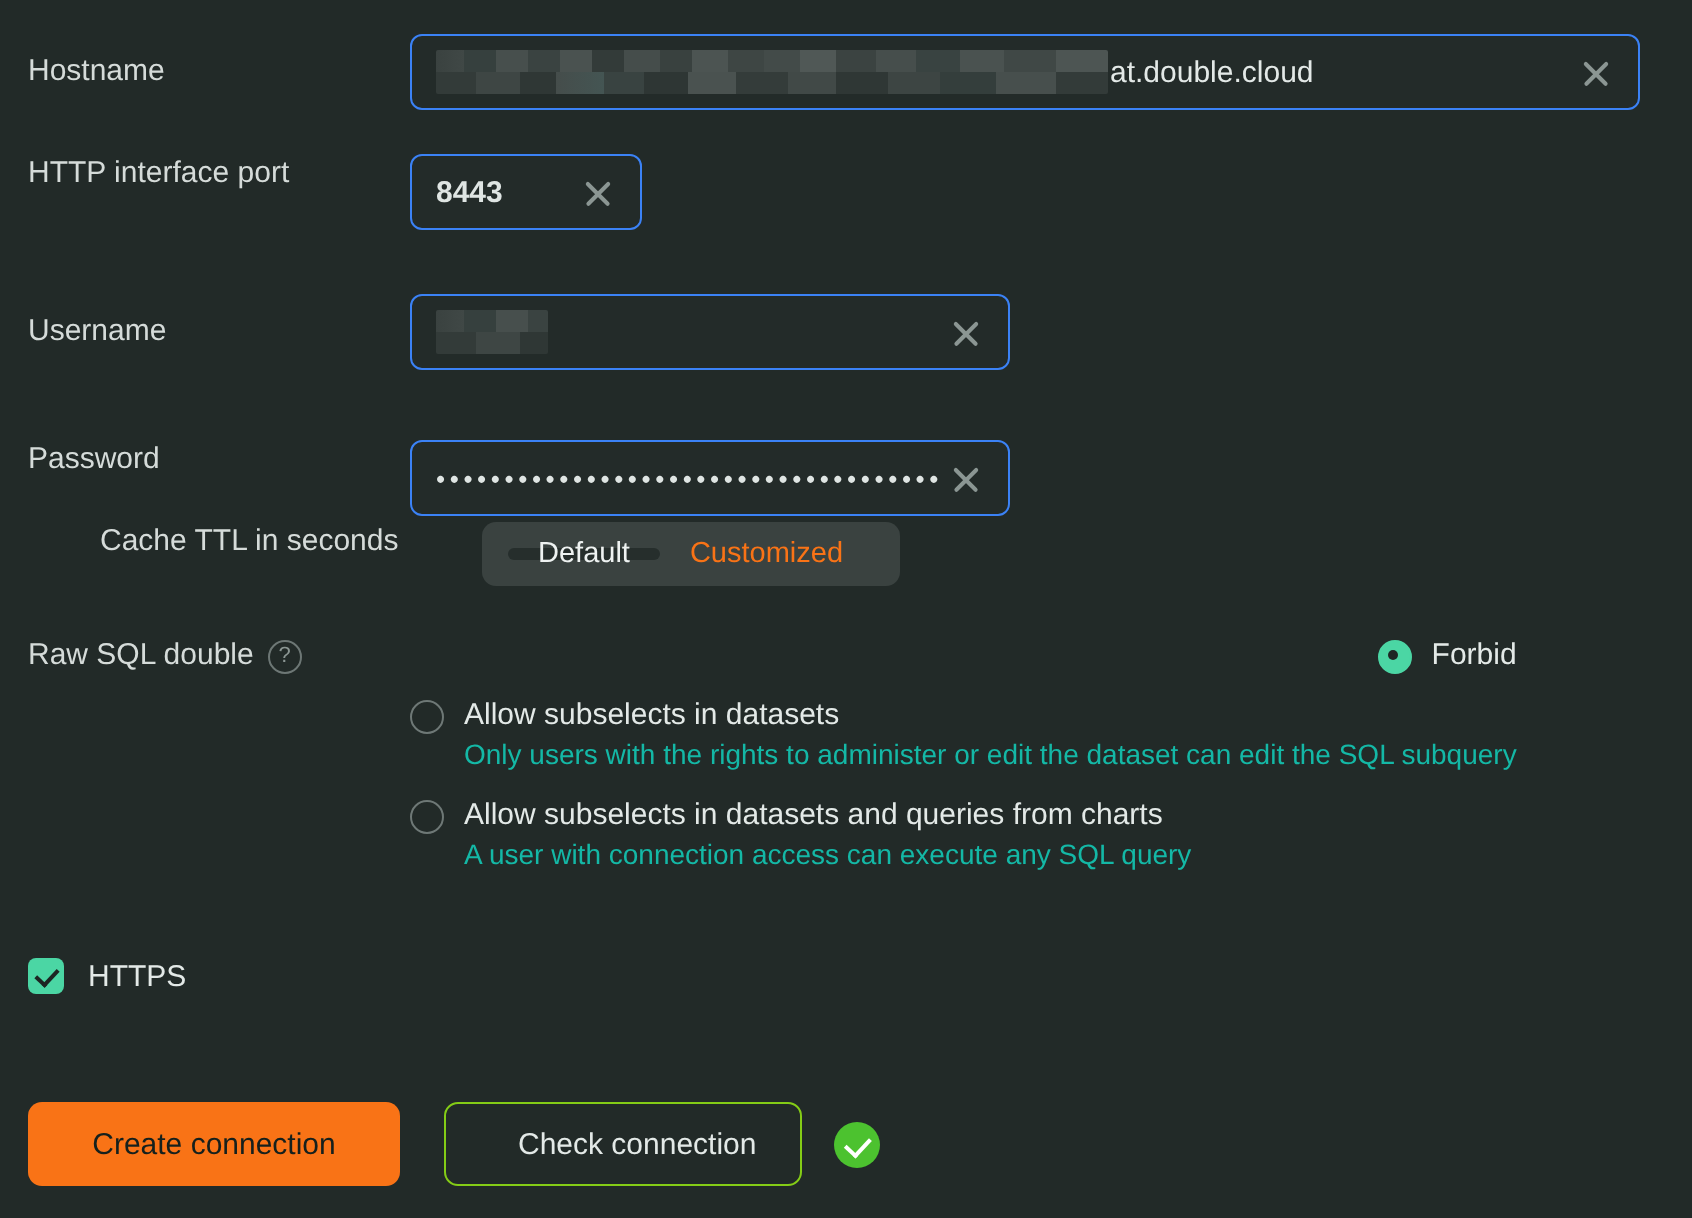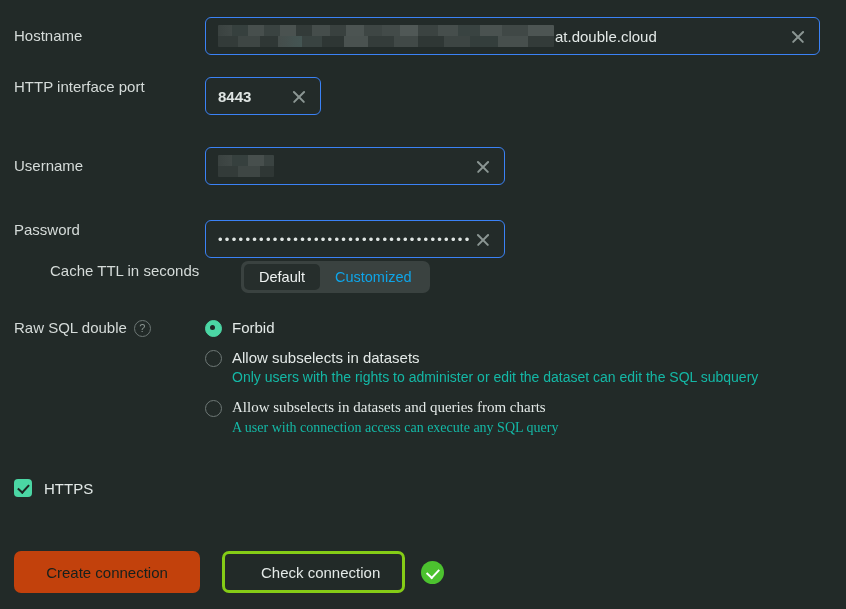--- a/index.html
+++ b/index.html
@@ -137,31 +137,31 @@
     text-align: center;
     cursor: pointer;
     font-family: "Liberation Sans", sans-serif;
   }
 
   
   .segmented {
     display: inline-flex;
     background: #3a4240;
     border-radius: 7px;
-    padding: 3px;
+    padding: 13px;
     height: 32px;
   }
   .seg {
     display: flex;
     align-items: center;
     justify-content: center;
     padding: 0 15px;
     border-radius: 5px;
     font-size: 14.5px;
-    color: #0ea5e9;
+    color: #f97316;
     cursor: pointer;
     white-space: nowrap;
   }
   .seg.active {
     background: #262e2c;
     color: #eef2f1;
   }
 
   
   .radio-group { display: flex; flex-direction: column; }
@@ -255,29 +255,29 @@
     border-radius: 7px;
     display: flex;
     align-items: center;
     justify-content: center;
     padding: 0 22px;
     font-size: 15px;
     cursor: pointer;
     white-space: nowrap;
   }
   .btn-primary {
-    background: #c2410c;
+    background: #f97316;
     color: #15201d;
     border: none;
     min-width: 186px;
   }
   .btn-secondary {
     background: transparent;
     color: #e3e9e7;
-    border: 3px solid #84cc16;
+    border: 1px solid #84cc16;
     min-width: 178px;
     padding-left: 36px;
   }
   .status-ok {
     width: 23px;
     height: 23px;
     border-radius: 50%;
     background: #4cc22f;
     position: relative;
     margin-left: -6px;
@@ -344,34 +344,34 @@
     </div>
   </div>
 
   <div class="row" style="top:318px;">
     <div class="label">
       <span>Raw SQL double</span>
       <span class="help-icon">?</span>
     </div>
     <div class="radio-group">
 
-      <div class="radio-row" style="margin-bottom:11px;">
+      <div class="radio-row" style="margin-bottom:11px;justify-content:flex-end;">
         <span class="radio checked"></span>
         <span class="radio-label">Forbid</span>
       </div>
 
       <div class="radio-row">
         <span class="radio"></span>
         <span>
           <span class="radio-label">Allow subselects in datasets</span>
           <div class="radio-desc">Only users with the rights to administer or edit the dataset can edit the SQL subquery</div>
         </span>
       </div>
 
-      <div class="radio-row" style="margin-top:11px;font-family:Liberation Serif, serif;">
+      <div class="radio-row" style="margin-top:11px;">
         <span class="radio"></span>
         <span>
           <span class="radio-label">Allow subselects in datasets and queries from charts</span>
           <div class="radio-desc">A user with connection access can execute any SQL query</div>
         </span>
       </div>
 
     </div>
   </div>
 

